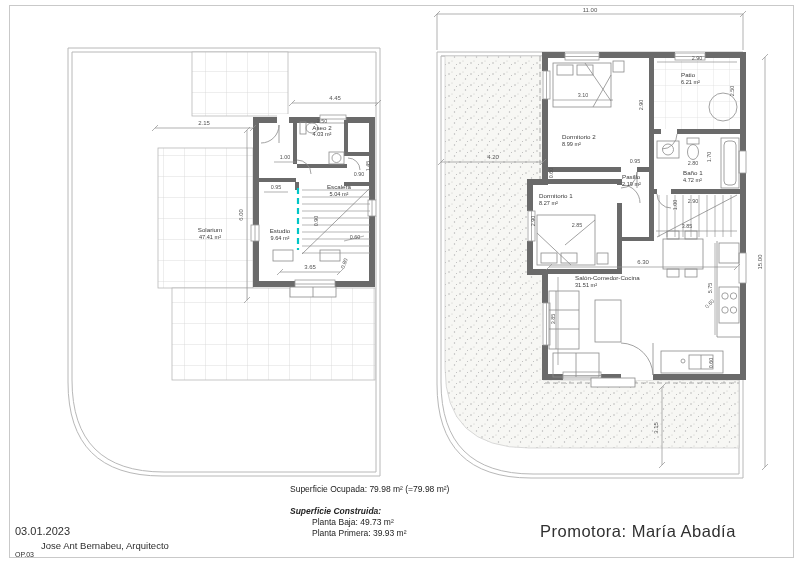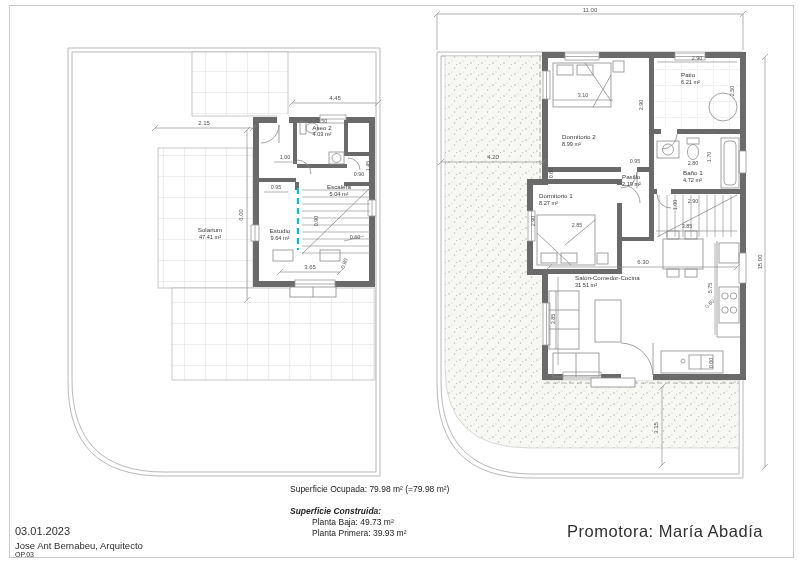--- a/index.html
+++ b/index.html
@@ -23,24 +23,24 @@
     position:absolute;left:290px;top:484px;width:260px;
     font-size:8.5px;line-height:11px;color:#222;
   }
   .summary .gap{height:11px;}
   .summary .indent{padding-left:22px;}
   .bold{font-weight:bold;font-style:italic;}
   .titleblock{
     position:absolute;left:15px;top:525px;color:#2e2e2e;
   }
   .titleblock .date{font-size:11px;margin-bottom:3px;}
-  .titleblock .arch{font-size:9.5px;}
+  .titleblock .arch{font-size:9.5px;margin-left:26px;}
   .titleblock .ref{font-size:7px;}
   .promoter{
-    position:absolute;left:540px;top:522px;width:250px;text-align:center;
+    position:absolute;left:540px;top:522px;width:250px;text-align:left;
     font-size:16.5px;letter-spacing:0.5px;color:#303030;
   }
 </style>
 </head>
 <body>
 
 <div class="sheet">
   <div class="frame"></div>
 
   <svg class="svg-left" width="330" height="470" viewBox="0 0 330 470">

